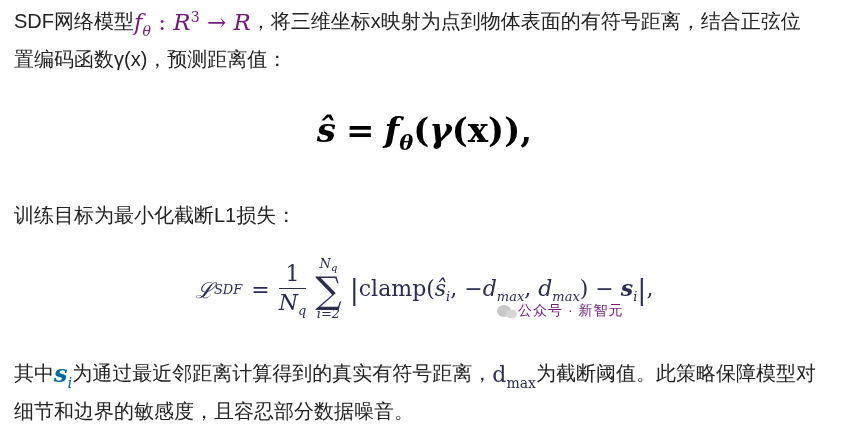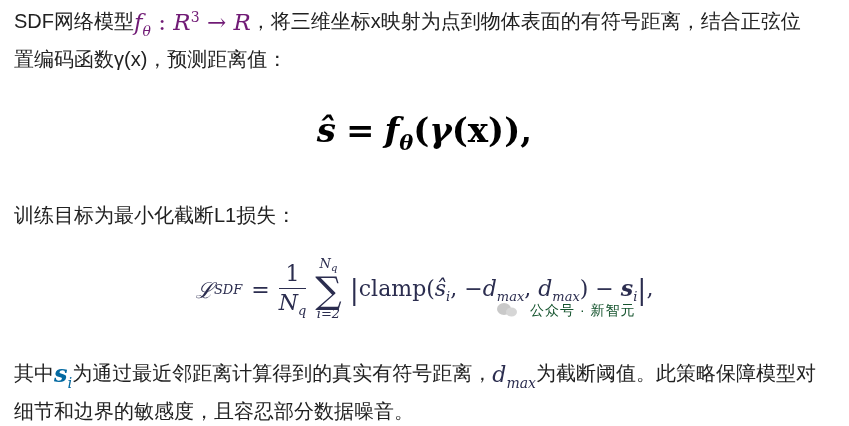--- a/index.html
+++ b/index.html
@@ -90,35 +90,35 @@
   .sum .limit { font-size: 13px; font-style: italic; line-height: 1.15; }
   .sum .limit .lsub { font-size: 10px; vertical-align: -3px; }
   .sum .sigma { font-size: 37px; line-height: 0.9; }
   .bigbar { font-size: 27px; vertical-align: -3px; font-weight: 400; }
 
   
   .watermark {
     position: absolute;
     left: 496px; top: 302px;
     display: flex;
-    align-items: flex-start;
-    gap: 12px;
-    color: #14532d;
+    align-items: flex-end;
+    gap: 0;
+    color: #701a75;
     font-size: 14px;
     letter-spacing: 1px;
     white-space: nowrap;
   }
   .wm-icon { display: inline-block; width: 22px; height: 16px; }
 
   
   .imath-s { font-family: "DejaVu Serif","Liberation Serif",serif; font-size: 24px;
              font-weight: 700; font-style: italic; color: #0369a1; vertical-align: -2px; line-height: 0; }
   .imath-s .ssub { font-size: 15px; font-weight: 400; vertical-align: -6px; }
   .imath-d { font-family: "DejaVu Serif","Liberation Serif",serif; font-size: 22px;
-             font-style: italic; color: #2b2d4f; vertical-align: -2px; line-height: 0; }
+             color: #2b2d4f; vertical-align: -2px; line-height: 0; }
   .imath-d .dsub { font-size: 14px; vertical-align: -6px; }
 
   .p1 { top: 2px; }
   .p2 { top: 196px; }
   .p3 { top: 354px; }
 </style>
 </head>
 <body>
 
 <div class="page">

